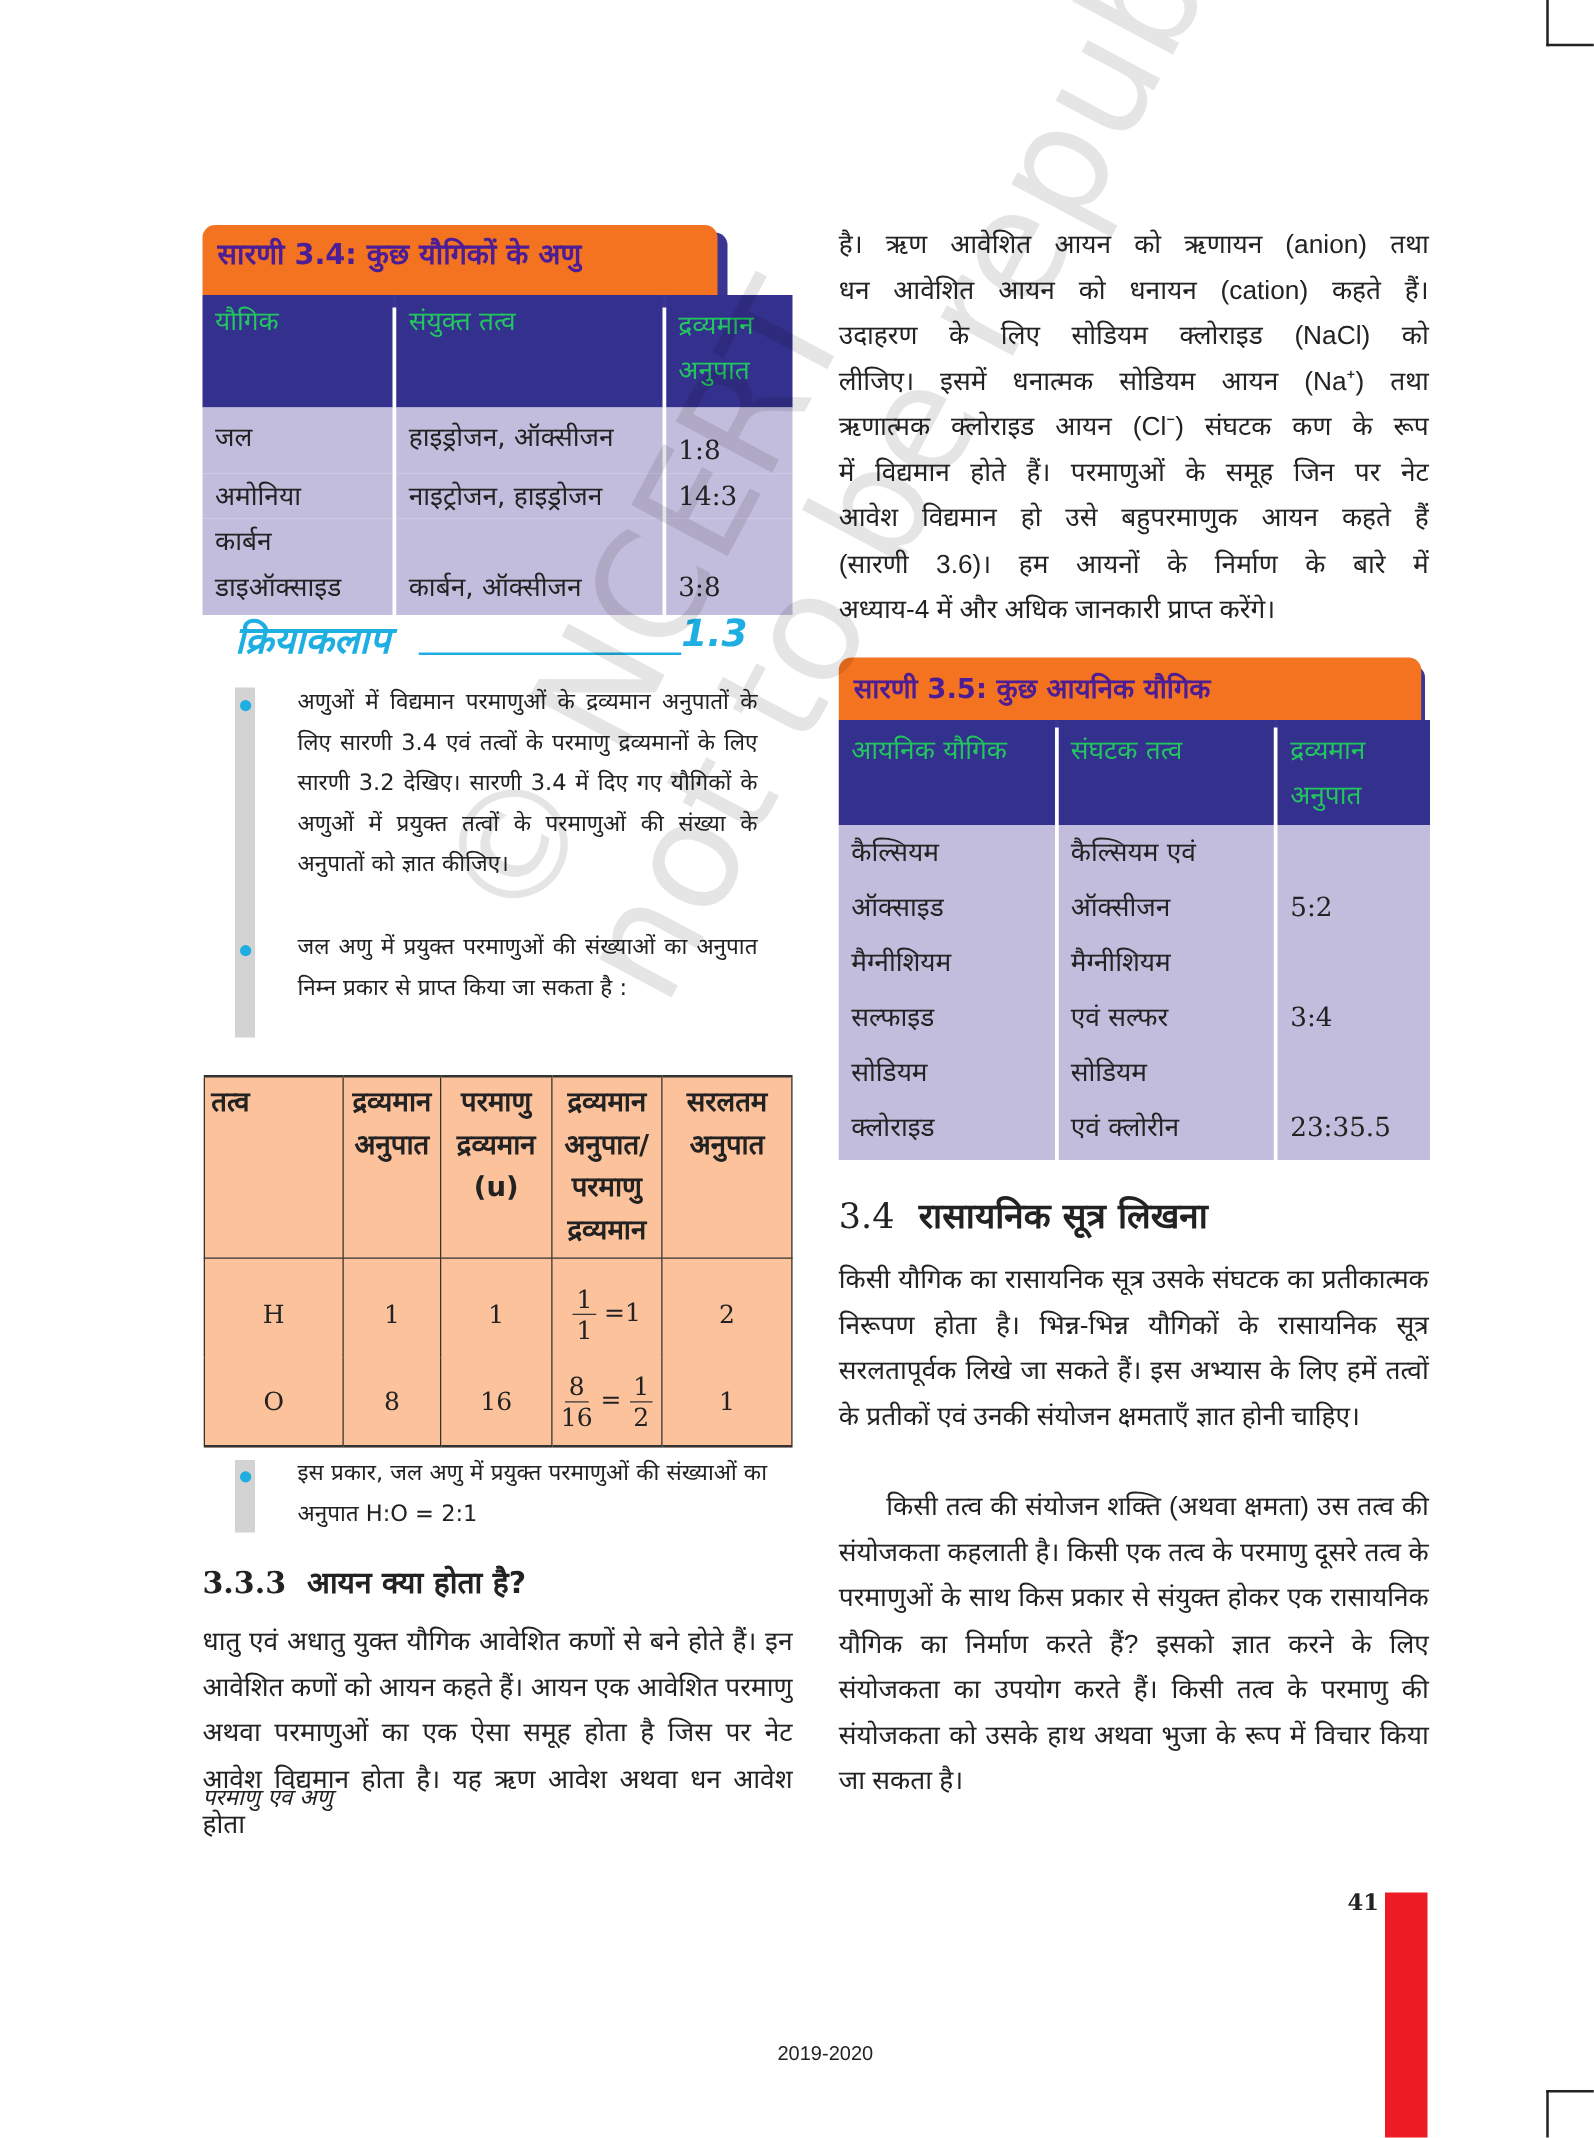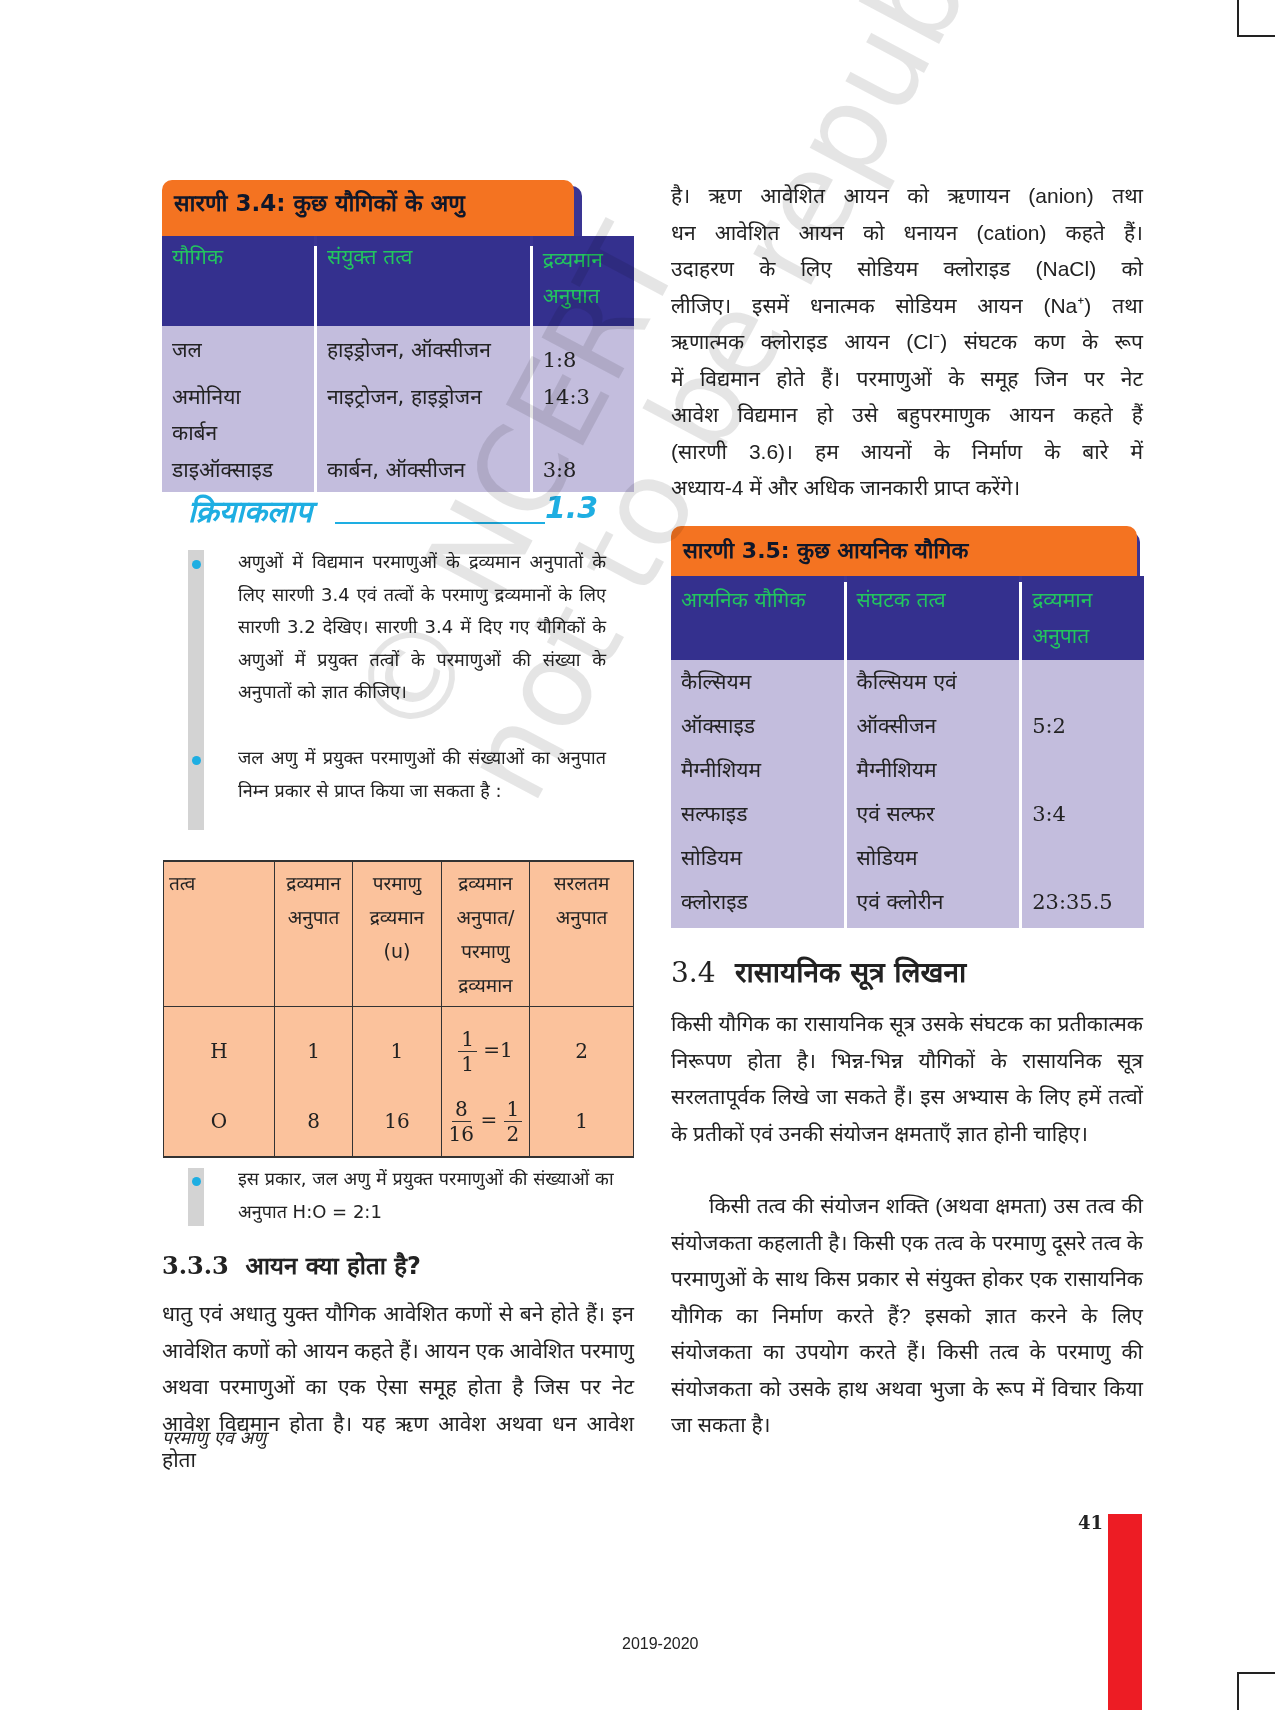--- a/index.html
+++ b/index.html
@@ -9,31 +9,31 @@
 
   
   .crop-tr { left: 1237px; top: 0; width: 38px; height: 37px; border-left: 2px solid #222; border-bottom: 2px solid #222; box-sizing: border-box; }
   .crop-br { left: 1237px; top: 1672px; width: 38px; height: 38px; border-left: 2px solid #222; border-top: 2px solid #222; box-sizing: border-box; }
 
   
   .watermark { left: 330px; top: 700px; font-family: "DejaVu Sans", sans-serif; font-size: 120px; color: rgba(0,0,0,0.10);
                transform: rotate(-62deg); transform-origin: left top; white-space: nowrap; line-height: 1.05; pointer-events: none; }
 
   
-  .cap { background: #f47321; color: #0f172a; font-family: "DejaVu Sans", sans-serif; font-weight: bold;
+  .cap { background: #f47321; color: #4c1d95; font-family: "DejaVu Sans", sans-serif; font-weight: bold;
          border-radius: 10px 10px 0 0; padding: 6px 12px; box-sizing: border-box; }
   .cap-shadow { background: #3a3593; border-radius: 10px 10px 0 0; }
 
   table.purple { border-collapse: separate; border-spacing: 3px 0; font-family: "DejaVu Sans", sans-serif; }
   table.purple th { background: #34308e; color: #22c55e; font-weight: normal; text-align: left; vertical-align: top; padding: 6px 10px; }
   table.purple td { background: #c3bddd; color: #222; vertical-align: top; padding: 0 10px; }
 
   
   table.orange { border-collapse: collapse; background: #fbc29c; font-family: "DejaVu Sans", sans-serif; }
-  table.orange th { font-weight: normal; font-size: 19px; border: 1.5px solid #333; border-top: 2px solid #333; vertical-align: top; padding: 4px 3px; line-height: 34px; text-align: center; }
+  table.orange th { font-weight: bold; font-size: 22px; border: 1.5px solid #333; border-top: 2px solid #333; vertical-align: top; padding: 4px 3px; line-height: 34px; text-align: center; }
   table.orange th.first { text-align: left; padding-left: 5px; }
   table.orange td { font-family: "DejaVu Serif", serif; font-size: 20px; text-align: center; border-left: 1.5px solid #333; border-right: 1.5px solid #333; height: 68px; }
   table.orange tr.last td { border-bottom: 2px solid #333; }
   .frac { display: inline-flex; flex-direction: column; align-items: center; vertical-align: middle; line-height: 24px; }
   .frac .num { border-bottom: 1.5px solid #333; padding: 0 3px; }
 
   .activity-title { font-family: "DejaVu Sans", sans-serif; font-style: italic; font-weight: bold; color: #1eaee2; font-size: 30px; }
   .activity-line { border-bottom: 2px solid #1eaee2; }
   .grey-bar { background: #d3d3d3; width: 16px; }
   .bullet { width: 9px; height: 9px; border-radius: 50%; background: #1eaee2; }

